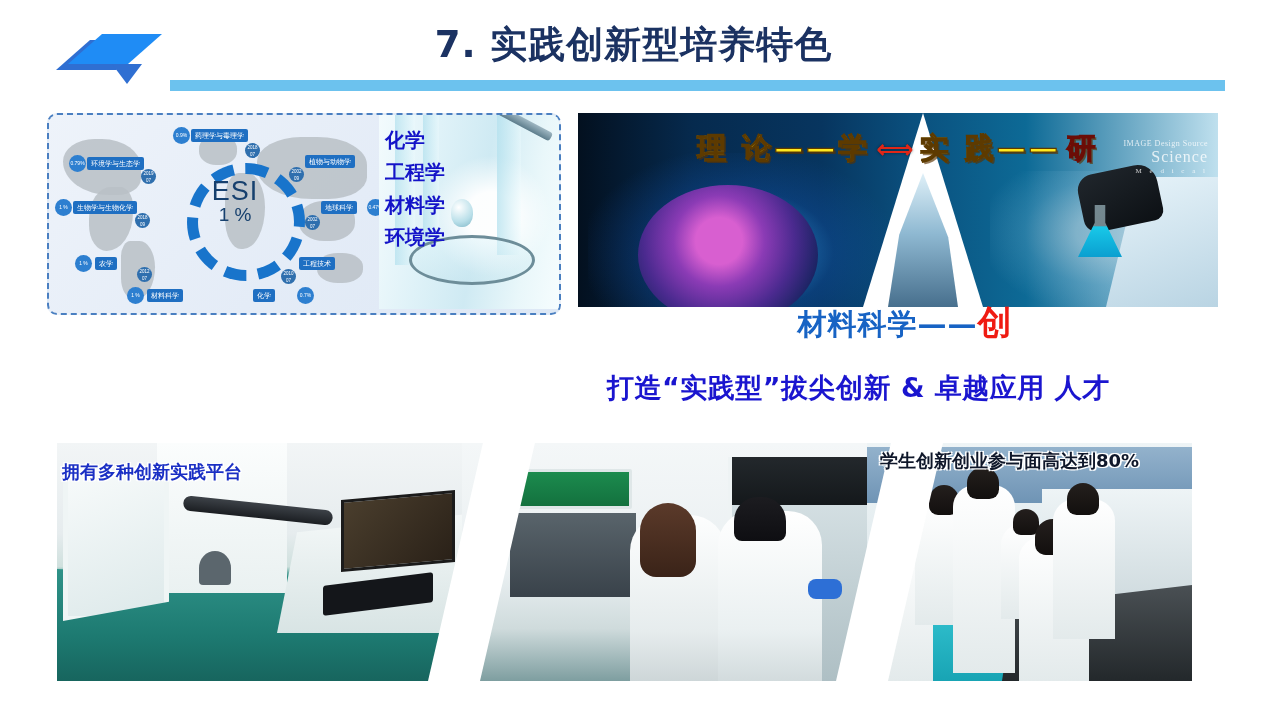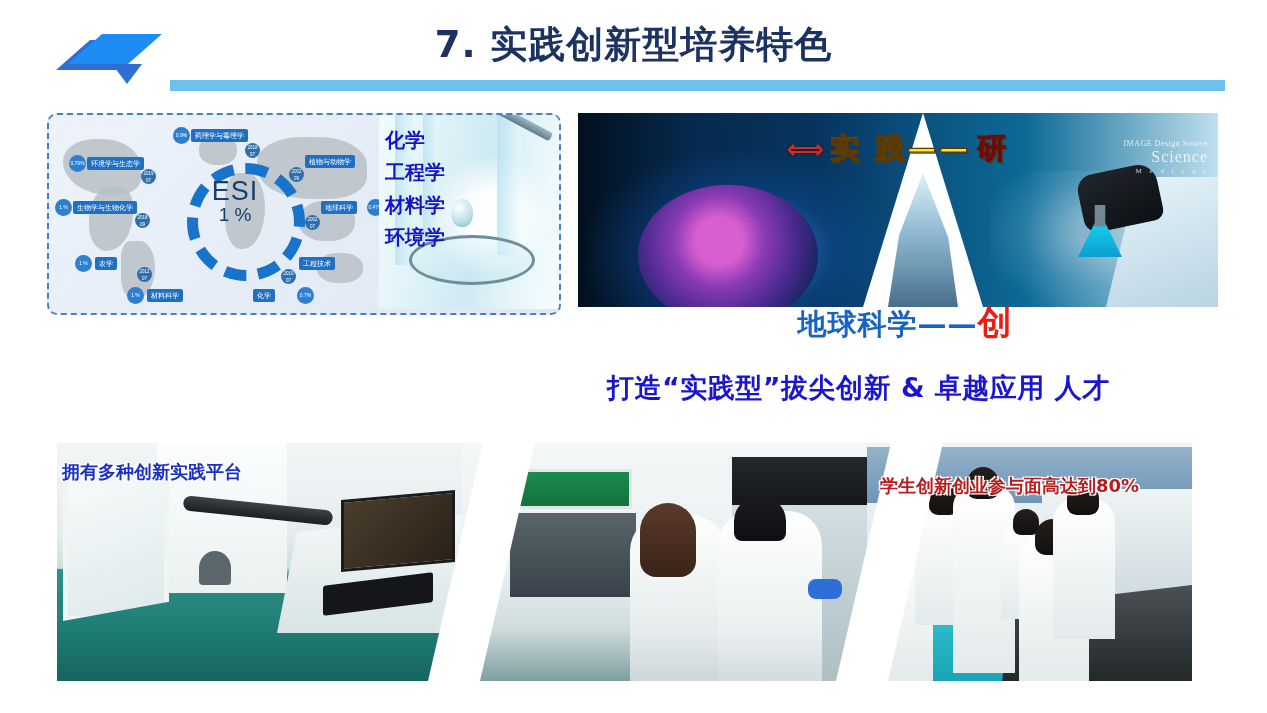--- a/index.html
+++ b/index.html
@@ -303,21 +303,21 @@
 
   .cap{
     position:absolute;font-weight:bold;white-space:nowrap;
     font-family:"DejaVu Sans","Liberation Sans",sans-serif;
   }
   .cap-left{
     left:62px;top:460px;font-size:18px;color:#1a2fc4;
     text-shadow:-1.4px -1.4px 0 #fff,1.4px -1.4px 0 #fff,-1.4px 1.4px 0 #fff,1.4px 1.4px 0 #fff;
   }
   .cap-right{
-    left:880px;top:474px;font-size:18px;color:#b91c1c;
+    left:880px;top:449px;font-size:18px;color:#0f172a;
     text-shadow:-1.4px -1.4px 0 #fff,1.4px -1.4px 0 #fff,-1.4px 1.4px 0 #fff,1.4px 1.4px 0 #fff;
   }
 </style>
 </head>
 <body>
 
 <div class="slide">
 
   <div class="logo">
     <svg width="130" height="80" viewBox="0 0 130 80">
@@ -401,34 +401,35 @@
     <div class="glow"></div>
     <div class="brain"></div>
     <div class="wedge"></div>
     <div class="peak"></div>
     <div class="flask-hand"></div>
     <div class="coat"></div>
     <div class="glove"></div>
     <div class="flask"></div>
 
     <div class="banner-text">
+      <span class="bt">理 论——学</span>
       <span class="arrow-sym">⟺</span>
       <span class="bt">实 践——</span>
       <span class="bt red">研</span>
     </div>
 
     <div class="watermark">
       <div class="wm1">IMAGE   Design Source</div>
       <div class="wm2">Science</div>
       <div class="wm3">M e d i c a l</div>
     </div>
   </div>
 
   <div class="peak-caption">
-    <span>地球科学——</span><span class="red">创</span>
+    <span>材料科学——</span><span class="red">创</span>
   </div>
 
   <div class="headline-blue">打造“实践型”拔尖创新 &amp; 卓越应用 人才</div>
 
   <div class="strip">
 
     <div class="ph ph1">
       <div class="p1bg"></div>
       <div class="p1-floor"></div>
       <div class="p1-wall"></div>

